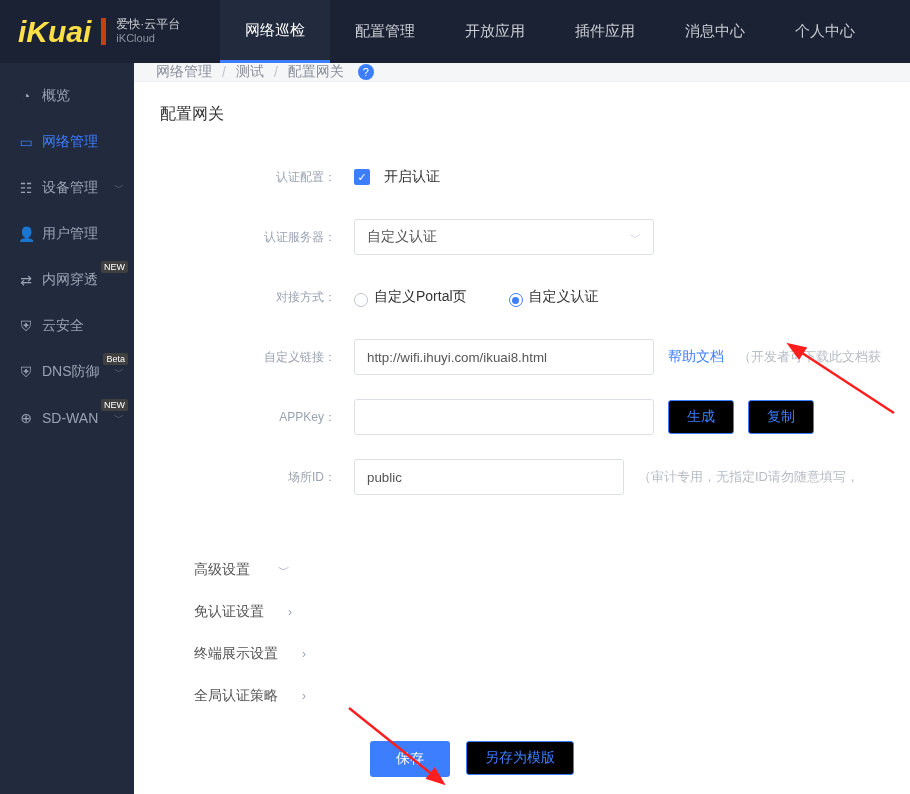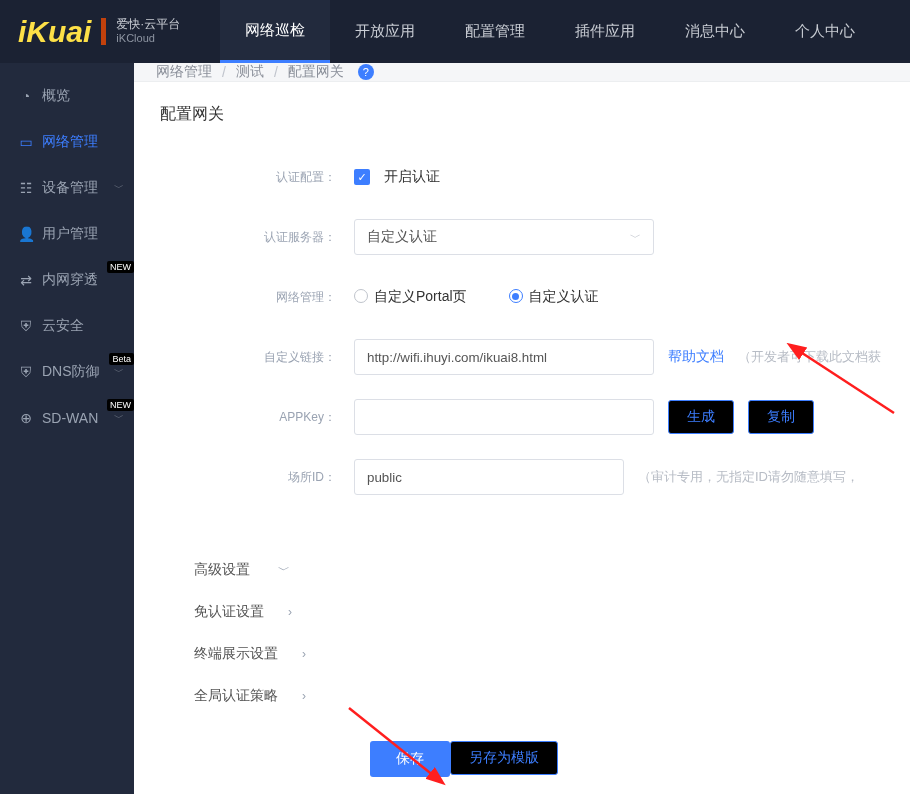--- a/index.html
+++ b/index.html
@@ -45,22 +45,22 @@
     display:flex; align-items:center;
     padding-left:18px;
     color:#9aa3b2; font-size:14px;
     cursor:pointer;
     gap:8px;
   }
   .side-item.active { color:#3d7eff; }
   .side-item .caret { margin-left:auto; margin-right:10px; font-size:10px; color:#6b7280;}
   .side-icon { width:16px; text-align:center; font-size:14px; }
   .badge {
-    position:absolute; top:4px; right:0;
-    background:#000000; color:#fff; font-size:9px;
+    position:absolute; top:4px; right:6px;
+    background:#404040; color:#fff; font-size:9px;
     padding:0 3px; border-radius:2px; line-height:12px;
   }
 
   
   .main { flex:1; background:#fff; display:flex; flex-direction:column; }
   .breadcrumb {
     height:46px; background:#f5f6f8; border-bottom:1px solid #eceef0;
     display:flex; align-items:center; padding-left:22px;
     color:#8a8f99; font-size:14px; gap:10px;
   }
@@ -96,21 +96,21 @@
   .select .arrow { color:#c0c4cc; font-size:11px; }
 
   
   .radio {
     width:14px; height:14px; border:1px solid #bfc4cc; border-radius:50%;
     display:inline-flex; align-items:center; justify-content:center; margin-right:6px;
     position:relative; top:1px;
   }
   .radio.checked { border-color:#3d7eff; }
   .radio.checked::after { content:''; width:7px; height:7px; background:#3d7eff; border-radius:50%; }
-  .radio-wrap { display:flex; align-items:flex-start; margin-right:28px; cursor:pointer; color:#333;}
+  .radio-wrap { display:flex; align-items:flex-end; margin-right:28px; cursor:pointer; color:#333;}
 
   
   .input {
     height:36px; border:1px solid #dcdfe6; border-radius:3px; padding:0 12px;
     width:270px; color:#555; background:#fff;
   }
   .link { color:#3d7eff; cursor:pointer; font-size:14px; }
   .hint { color:#b7bcc5; font-size:13px; }
 
   .btn-out {
@@ -125,42 +125,42 @@
 
   
   .sect { display:flex; align-items:center; color:#555; padding:12px 0 12px 40px; cursor:pointer; gap:24px;}
   .sect .chev { color:#9aa3b2; font-size:12px; }
   .sect.top .chev { margin-left:4px; }
   .sect.sub { padding-left:40px; color:#555;}
 
   
   .arrow-svg { position:absolute; pointer-events:none; }
 
-  .footer-btns { display:flex; padding-left:216px; margin-top:8px; }
+  .footer-btns { display:flex; gap:16px; padding-left:216px; margin-top:8px; }
 
   
   .row-link .form-ctrl .input { width:300px; }
   .row-appkey .form-ctrl .input { width:300px; }
 
 </style>
 </head>
 <body>
 
 <div class="topbar">
   <div class="logo-block">
     <span class="logo-main">iKuai</span>
     <div class="logo-sub">
       <div class="cn">爱快·云平台</div>
       <div class="en">iKCloud</div>
     </div>
   </div>
   <div class="top-nav">
     <div class="top-nav-item active">网络巡检</div>
+    <div class="top-nav-item">配置管理</div>
     <div class="top-nav-item">开放应用</div>
-    <div class="top-nav-item">配置管理</div>
     <div class="top-nav-item">插件应用</div>
     <div class="top-nav-item">消息中心</div>
     <div class="top-nav-item">个人中心</div>
   </div>
 </div>
 
 <div class="layout">
 
   <div class="sidebar">
     <div class="side-item">
@@ -230,21 +230,21 @@
         <div class="form-label">认证服务器：</div>
         <div class="form-ctrl">
           <div class="select">
             <span>自定义认证</span>
             <span class="arrow">﹀</span>
           </div>
         </div>
       </div>
 
       <div class="form-row">
-        <div class="form-label">网络管理：</div>
+        <div class="form-label">对接方式：</div>
         <div class="form-ctrl">
           <label class="radio-wrap">
             <span class="radio"></span>
             <span>自定义Portal页</span>
           </label>
           <label class="radio-wrap">
             <span class="radio checked"></span>
             <span>自定义认证</span>
           </label>
         </div>

